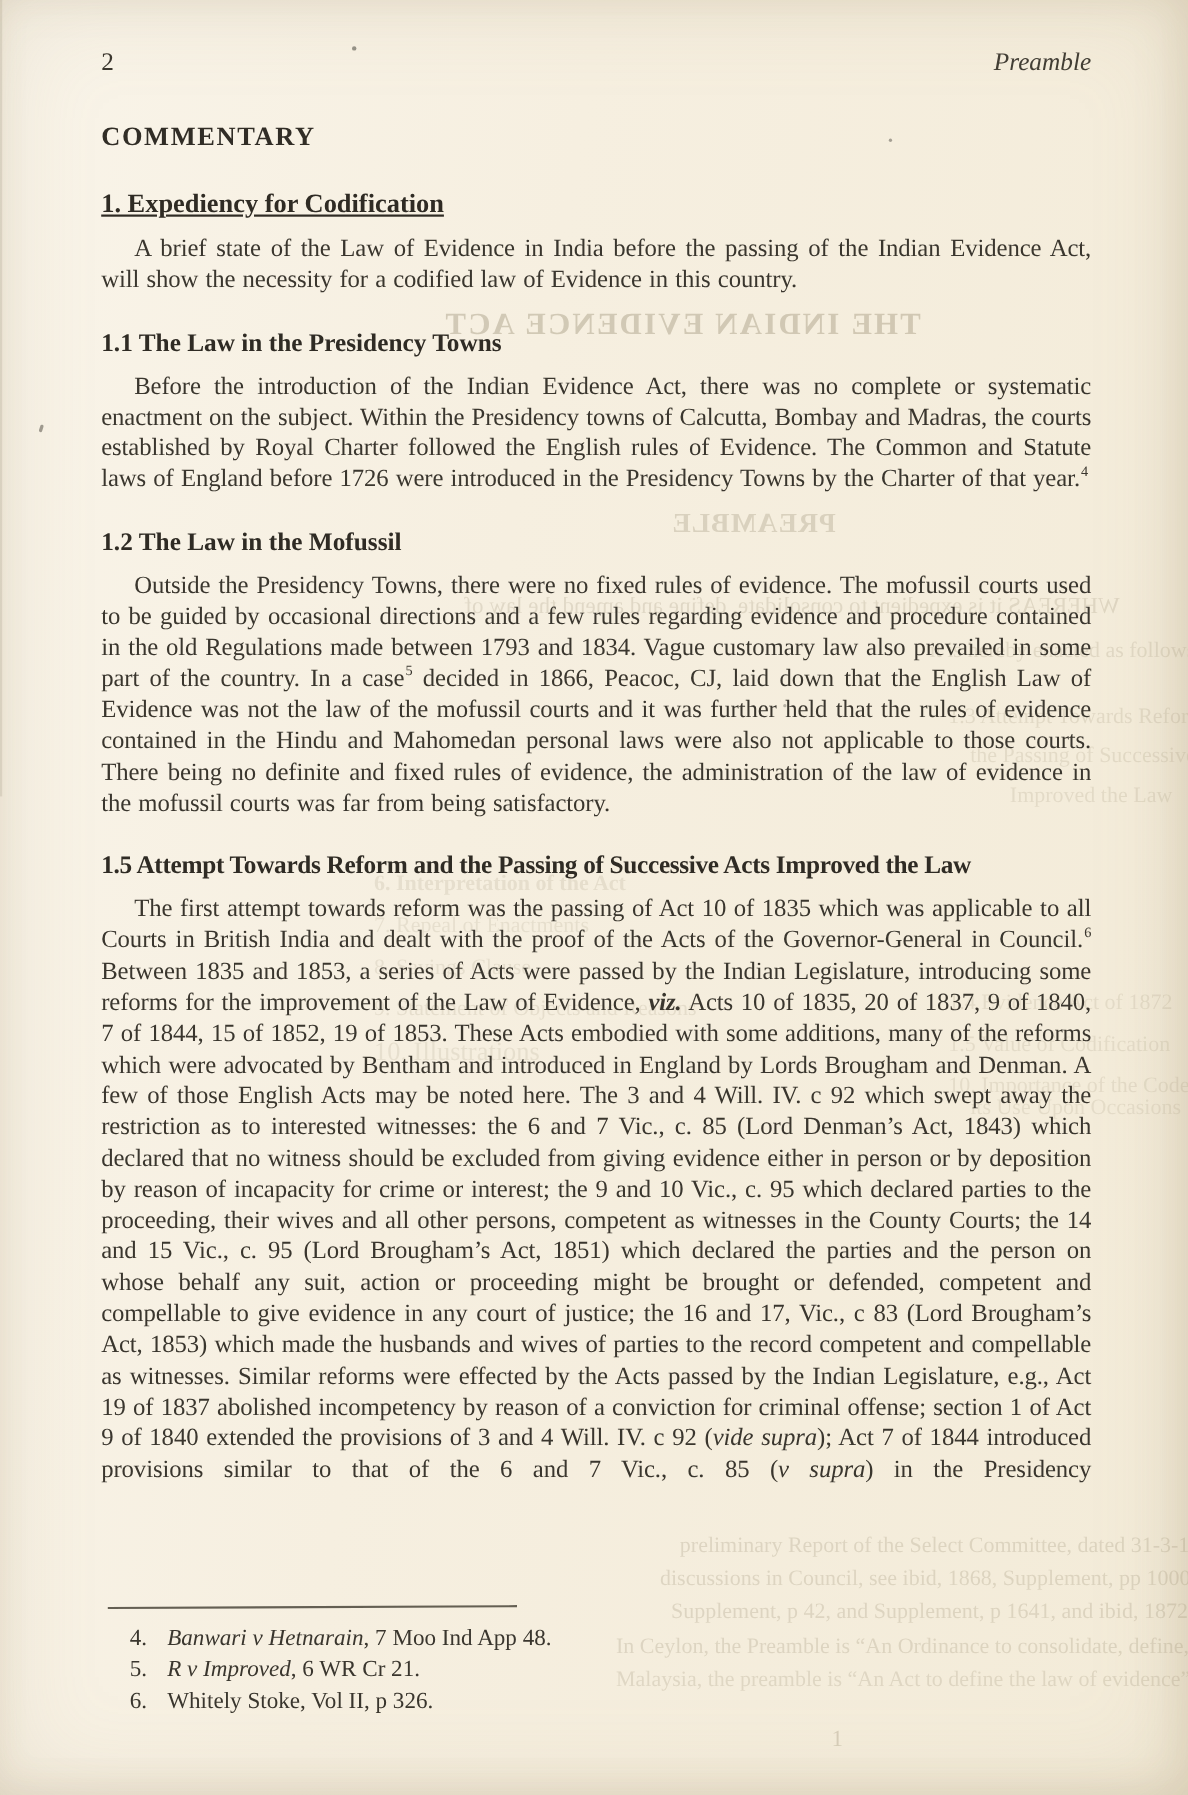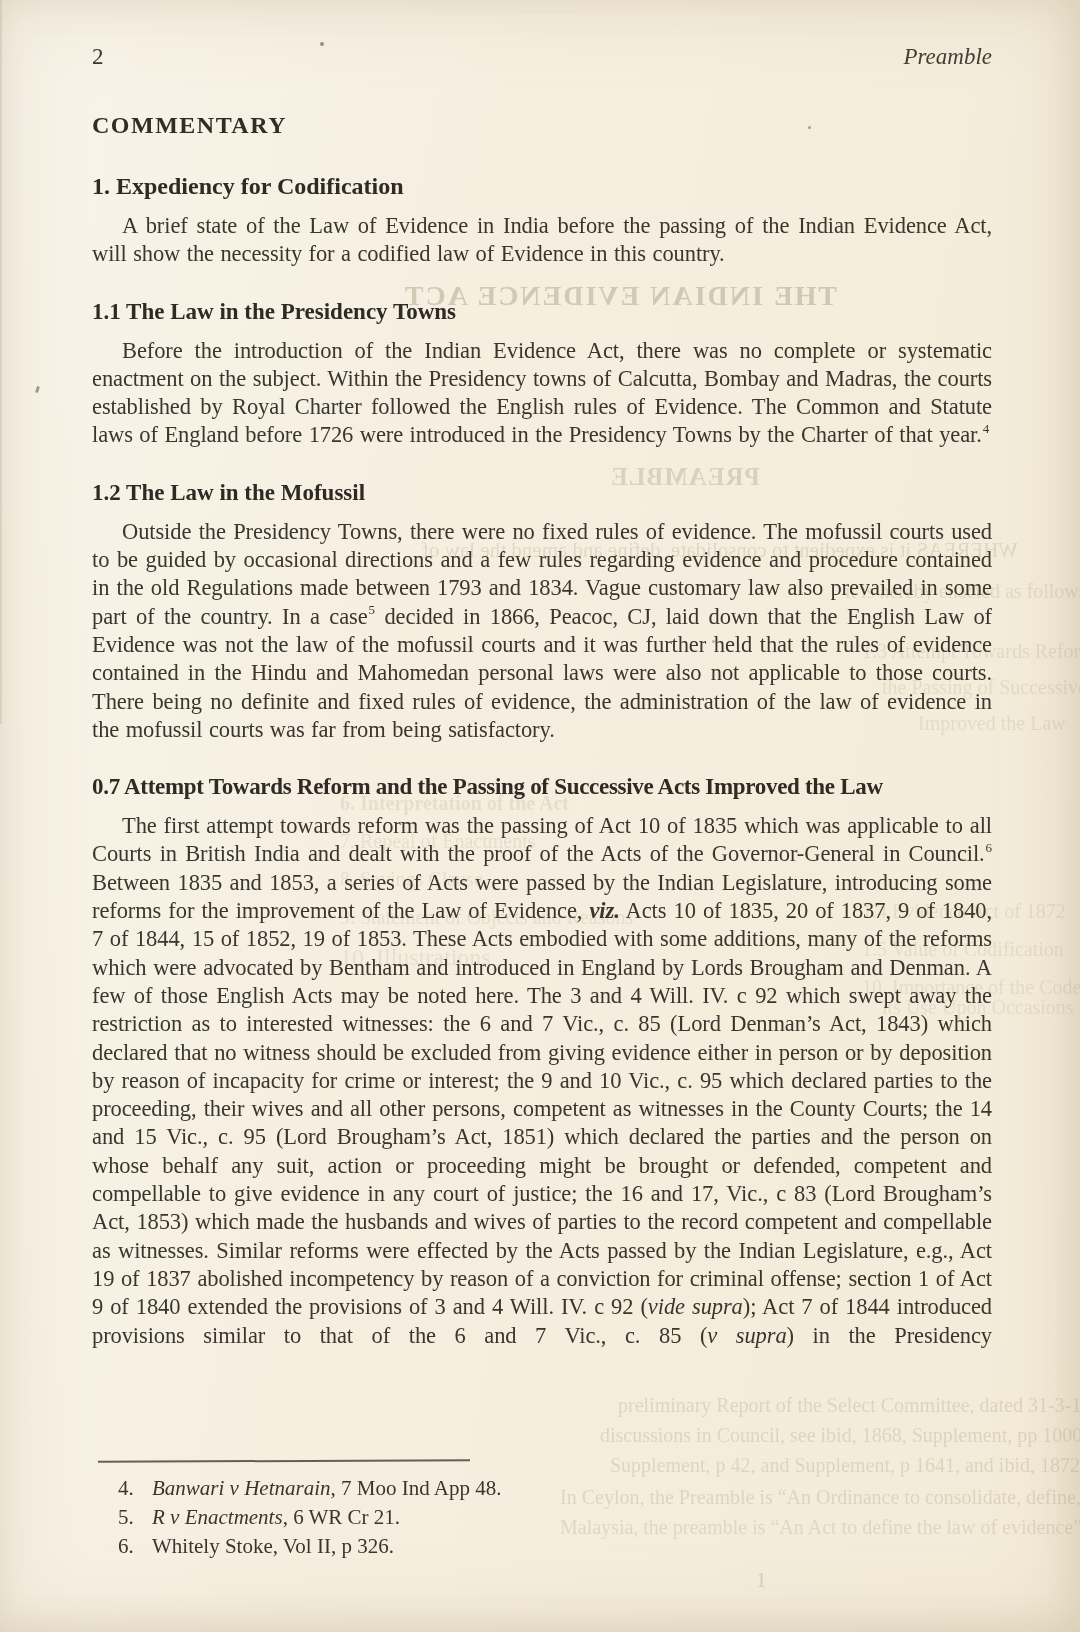--- a/index.html
+++ b/index.html
@@ -14,21 +14,21 @@
     box-shadow:inset 0 0 90px rgba(167,148,110,0.18), inset -14px 0 40px rgba(150,130,95,0.10), inset 0 -10px 30px rgba(150,130,95,0.08);}
   .page{position:absolute;inset:0;z-index:2;padding:44px 88px 0 92px;box-sizing:border-box;}
 
   
   .hdr{display:flex;justify-content:space-between;align-items:baseline;height:30px;}
   .pgnum{font-size:23px;}
   .running{font-style:italic;font-size:23px;color:#413d34;}
 
   .commentary{margin-top:38px;text-align:left;font-weight:bold;font-size:24px;letter-spacing:1.5px;color:#312d26;}
 
-  h2.main{margin:34px 0 0 0;font-size:24px;font-weight:bold;color:#2f2b24;}
+  h2.main{margin:34px 0 0 0;font-size:24px;font-weight:bold;color:#2f2b24;text-decoration:underline;}
   h3.sub{margin:30px 0 0 0;font-size:23px;font-weight:bold;color:#2f2b24;}
   h3.tight{letter-spacing:-0.3px;white-space:nowrap;}
 
   p.body{
     margin:12px 0 0 0;font-size:22.5px;line-height:28.3px;text-align:justify;
     text-indent:30px;letter-spacing:-0.1px;word-spacing:1px;color:#3a362e;
   }
   p.cont{text-align-last:justify;}
   .it{font-style:italic;}
   .bit{font-style:italic;font-weight:bold;}
@@ -116,34 +116,34 @@
 
   <h2 class="main">1. Expediency for Codification</h2>
   <p class="body"><span>A brief state of the Law of Evidence in India before the passing of the Indian Evidence Act, will show the necessity for a codified law of Evidence in this country.</span></p>
 
   <h3 class="sub">1.1 The Law in the Presidency Towns</h3>
   <p class="body"><span>Before the introduction of the Indian Evidence Act, there was no complete or systematic enactment on the subject. Within the Presidency towns of Calcutta, Bombay and Madras, the courts established by Royal Charter followed the English rules of Evidence. The Common and Statute laws of England before 1726 were introduced in the Presidency Towns by the Charter of that year.</span><sup class="fnref">4</sup></p>
 
   <h3 class="sub">1.2 The Law in the Mofussil</h3>
   <p class="body"><span>Outside the Presidency Towns, there were no fixed rules of evidence. The mofussil courts used to be guided by occasional directions and a few rules regarding evidence and procedure contained in the old Regulations made between 1793 and 1834. Vague customary law also prevailed in some part of the country. In a case</span><sup class="fnref">5</sup><span> decided in 1866, Peacoc, CJ, laid down that the English Law of Evidence was not the law of the mofussil courts and it was further held that the rules of evidence contained in the Hindu and Mahomedan personal laws were also not applicable to those courts. There being no definite and fixed rules of evidence, the administration of the law of evidence in the mofussil courts was far from being satisfactory.</span></p>
 
-  <h3 class="sub tight">0.7 Attempt Towards Reform and the Passing of Successive Acts Improved the Law</h3>
+  <h3 class="sub tight">1.5 Attempt Towards Reform and the Passing of Successive Acts Improved the Law</h3>
   <p class="body cont"><span>The first attempt towards reform was the passing of Act 10 of 1835 which was applicable to all Courts in British India and dealt with the proof of the Acts of the Governor-General in Council.</span><sup class="fnref">6</sup><span> Between 1835 and 1853, a series of Acts were passed by the Indian Legislature, introducing some reforms for the improvement of the Law of Evidence, </span><span class="bit">viz.</span><span> Acts 10 of 1835, 20 of 1837, 9 of 1840, 7 of 1844, 15 of 1852, 19 of 1853. These Acts embodied with some additions, many of the reforms which were advocated by Bentham and introduced in England by Lords Brougham and Denman. A few of those English Acts may be noted here. The 3 and 4 Will. IV. c 92 which swept away the restriction as to interested witnesses: the 6 and 7 Vic., c. 85 (Lord Denman’s Act, 1843) which declared that no witness should be excluded from giving evidence either in person or by deposition by reason of incapacity for crime or interest; the 9 and 10 Vic., c. 95 which declared parties to the proceeding, their wives and all other persons, competent as witnesses in the County Courts; the 14 and 15 Vic., c. 95 (Lord Brougham’s Act, 1851) which declared the parties and the person on whose behalf any suit, action or proceeding might be brought or defended, competent and compellable to give evidence in any court of justice; the 16 and 17, Vic., c 83 (Lord Brougham’s Act, 1853) which made the husbands and wives of parties to the record competent and compellable as witnesses. Similar reforms were effected by the Acts passed by the Indian Legislature, e.g., Act 19 of 1837 abolished incompetency by reason of a conviction for criminal offense; section 1 of Act 9 of 1840 extended the provisions of 3 and 4 Will. IV. c 92 (</span><span class="it">vide supra</span><span>); Act 7 of 1844 introduced provisions similar to that of the 6 and 7 Vic., c. 85 (</span><span class="it">v supra</span><span>) in the Presidency</span></p>
 
 </div>
 
 <div class="footnotes">
   <div class="fnrule"></div>
   <div class="fnrow">
     <span class="fnnum">4.</span>
     <span class="fntext"><span class="it">Banwari v Hetnarain</span><span>, 7 Moo Ind App 48.</span></span>
   </div>
   <div class="fnrow">
     <span class="fnnum">5.</span>
-    <span class="fntext"><span class="it">R v Enactments</span><span>, 6 WR Cr 21.</span></span>
+    <span class="fntext"><span class="it">R v Improved</span><span>, 6 WR Cr 21.</span></span>
   </div>
   <div class="fnrow">
     <span class="fnnum">6.</span>
     <span class="fntext"><span class="it"></span><span>Whitely Stoke, Vol II, p 326.</span></span>
   </div>
 </div>
 
 <div class="speck sp1"></div>
 <div class="speck sp2"></div>
 <div class="speck sp3"></div>

